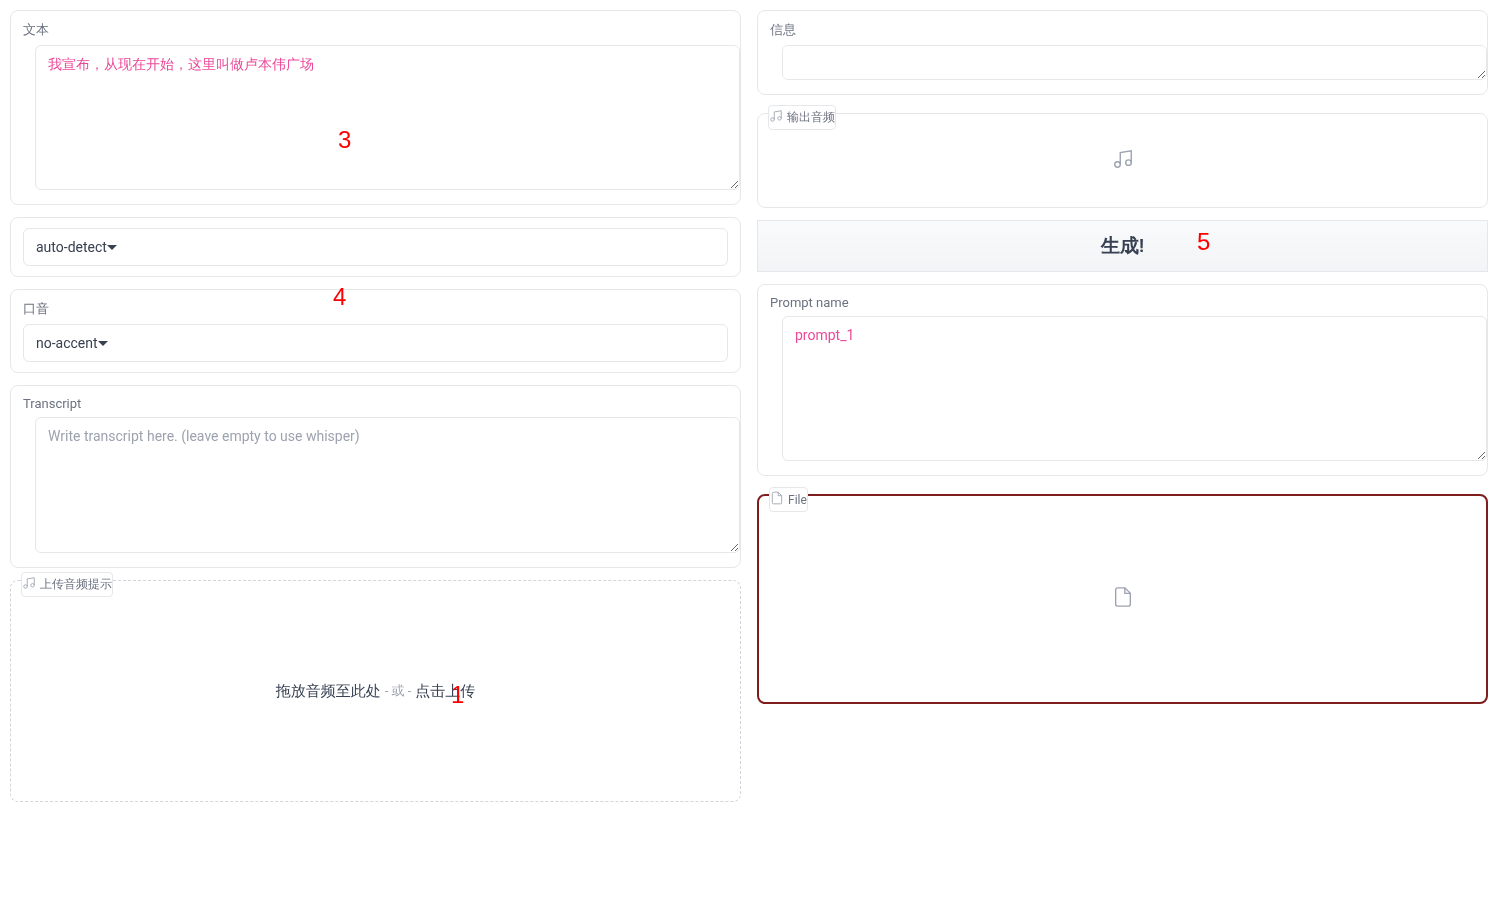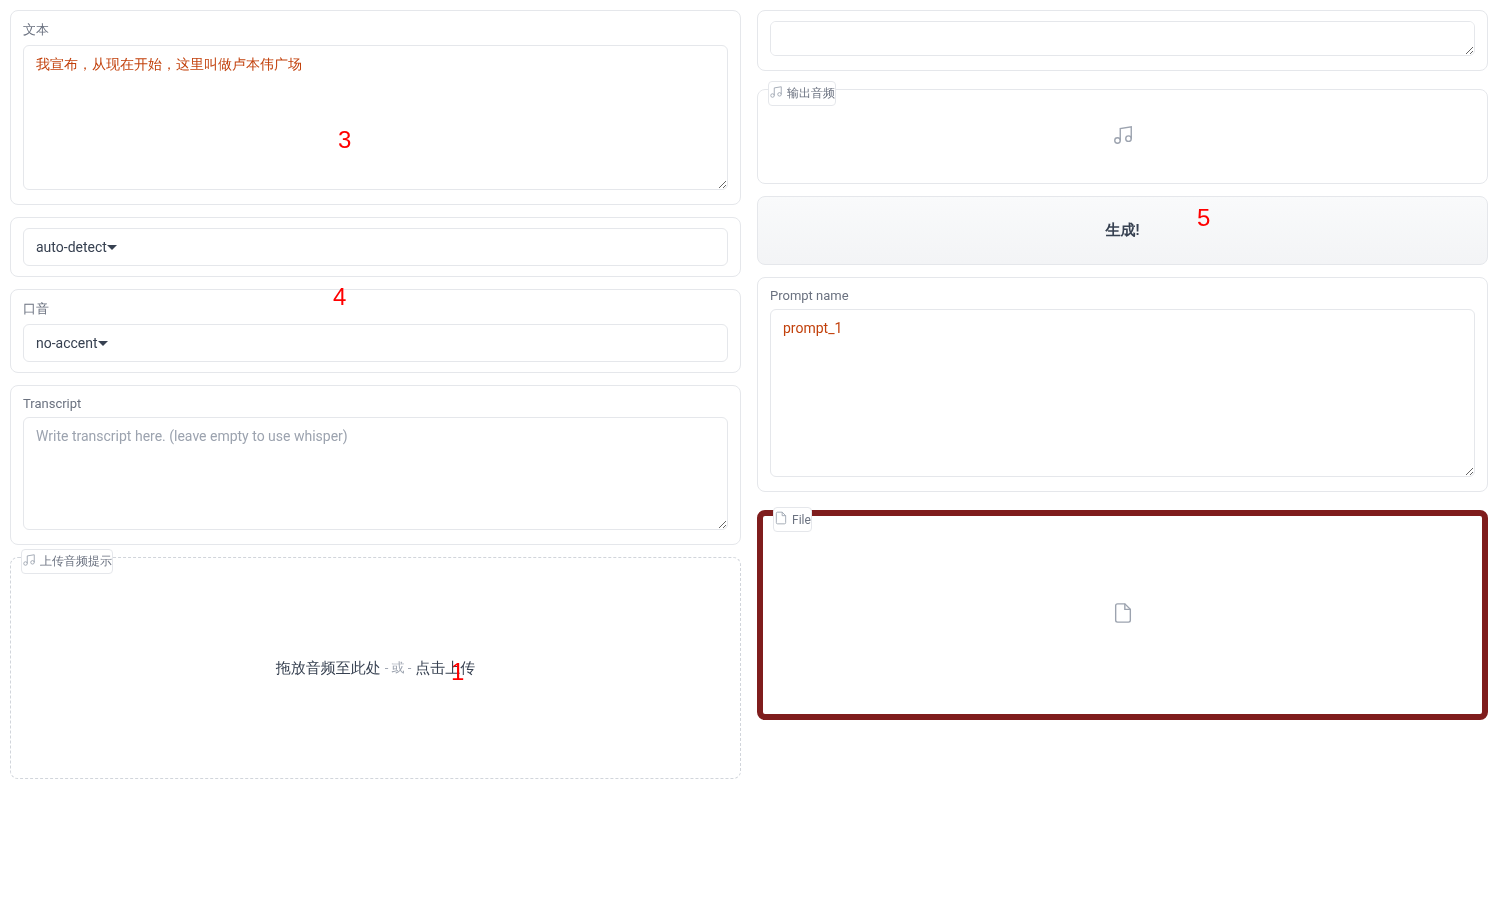--- a/index.html
+++ b/index.html
@@ -35,39 +35,40 @@
       margin-bottom: 6px;
       display: block;
     }
     textarea {
       width: 100%;
       border: 1px solid #e5e7eb;
       border-radius: 6px;
       padding: 10px 12px;
       font-family: inherit;
       font-size: 14px;
-      color: #c2410c;
+      color: #ec4899;
       resize: both;
       background: #ffffff;
+      margin-left: 12px;
     }
     textarea::placeholder {
       color: #9ca3af;
     }
     .textarea-text {
       height: 145px;
     }
     .textarea-transcript {
-      height: 113px;
+      height: 136px;
     }
     .textarea-info {
       height: 35px;
       resize: vertical;
     }
     .textarea-prompt {
-      height: 168px;
+      height: 145px;
     }
     .select-wrapper {
       position: relative;
       width: 100%;
     }
     .select-display {
       width: 100%;
       border: 1px solid #e5e7eb;
       border-radius: 6px;
       padding: 10px 12px;
@@ -129,37 +130,37 @@
       border-radius: 8px;
       padding: 10px;
       position: relative;
       min-height: 95px;
       margin-top: 6px;
       display: flex;
       align-items: center;
       justify-content: center;
     }
     .file-panel {
-      border: 6px solid #7f1d1d;
+      border: 2px solid #7f1d1d;
       border-radius: 8px;
       padding: 10px;
       position: relative;
       min-height: 210px;
       margin-top: 6px;
       display: flex;
       align-items: center;
       justify-content: center;
     }
     .action-button {
       width: 100%;
-      padding: 24px;
-      border: 1px solid #e5e7eb;
-      border-radius: 8px;
+      padding: 12px;
+      border: 1px solid #e5e7eb;
+      border-radius: 0;
       background: linear-gradient(to bottom, #f9fafb, #f3f4f6);
-      font-size: 15px;
+      font-size: 19px;
       font-weight: 600;
       color: #374151;
       cursor: pointer;
       font-family: inherit;
     }
     .icon-music svg, .icon-file svg {
       width: 14px;
       height: 14px;
       stroke: #9ca3af;
       fill: none;
@@ -238,20 +239,21 @@
         <span class="dropzone-or">- 或 -</span>
         <span class="dropzone-line">点击上传</span>
       </div>
       <span class="annotation" style="top:100px; left:440px;">1</span>
     </div>
   </div>
 
   <div class="column">
 
     <div class="panel">
+      <span class="panel-label">信息</span>
       <textarea class="textarea-info" style=""></textarea>
     </div>
 
     <div class="output-panel">
       <div class="tab-label">
         <span class="icon-music">
           <svg viewBox="0 0 24 24">
               <path d="M9 18V5l12-2v13"></path>
               <circle cx="6" cy="18" r="3"></circle>
               <circle cx="18" cy="16" r="3"></circle>

